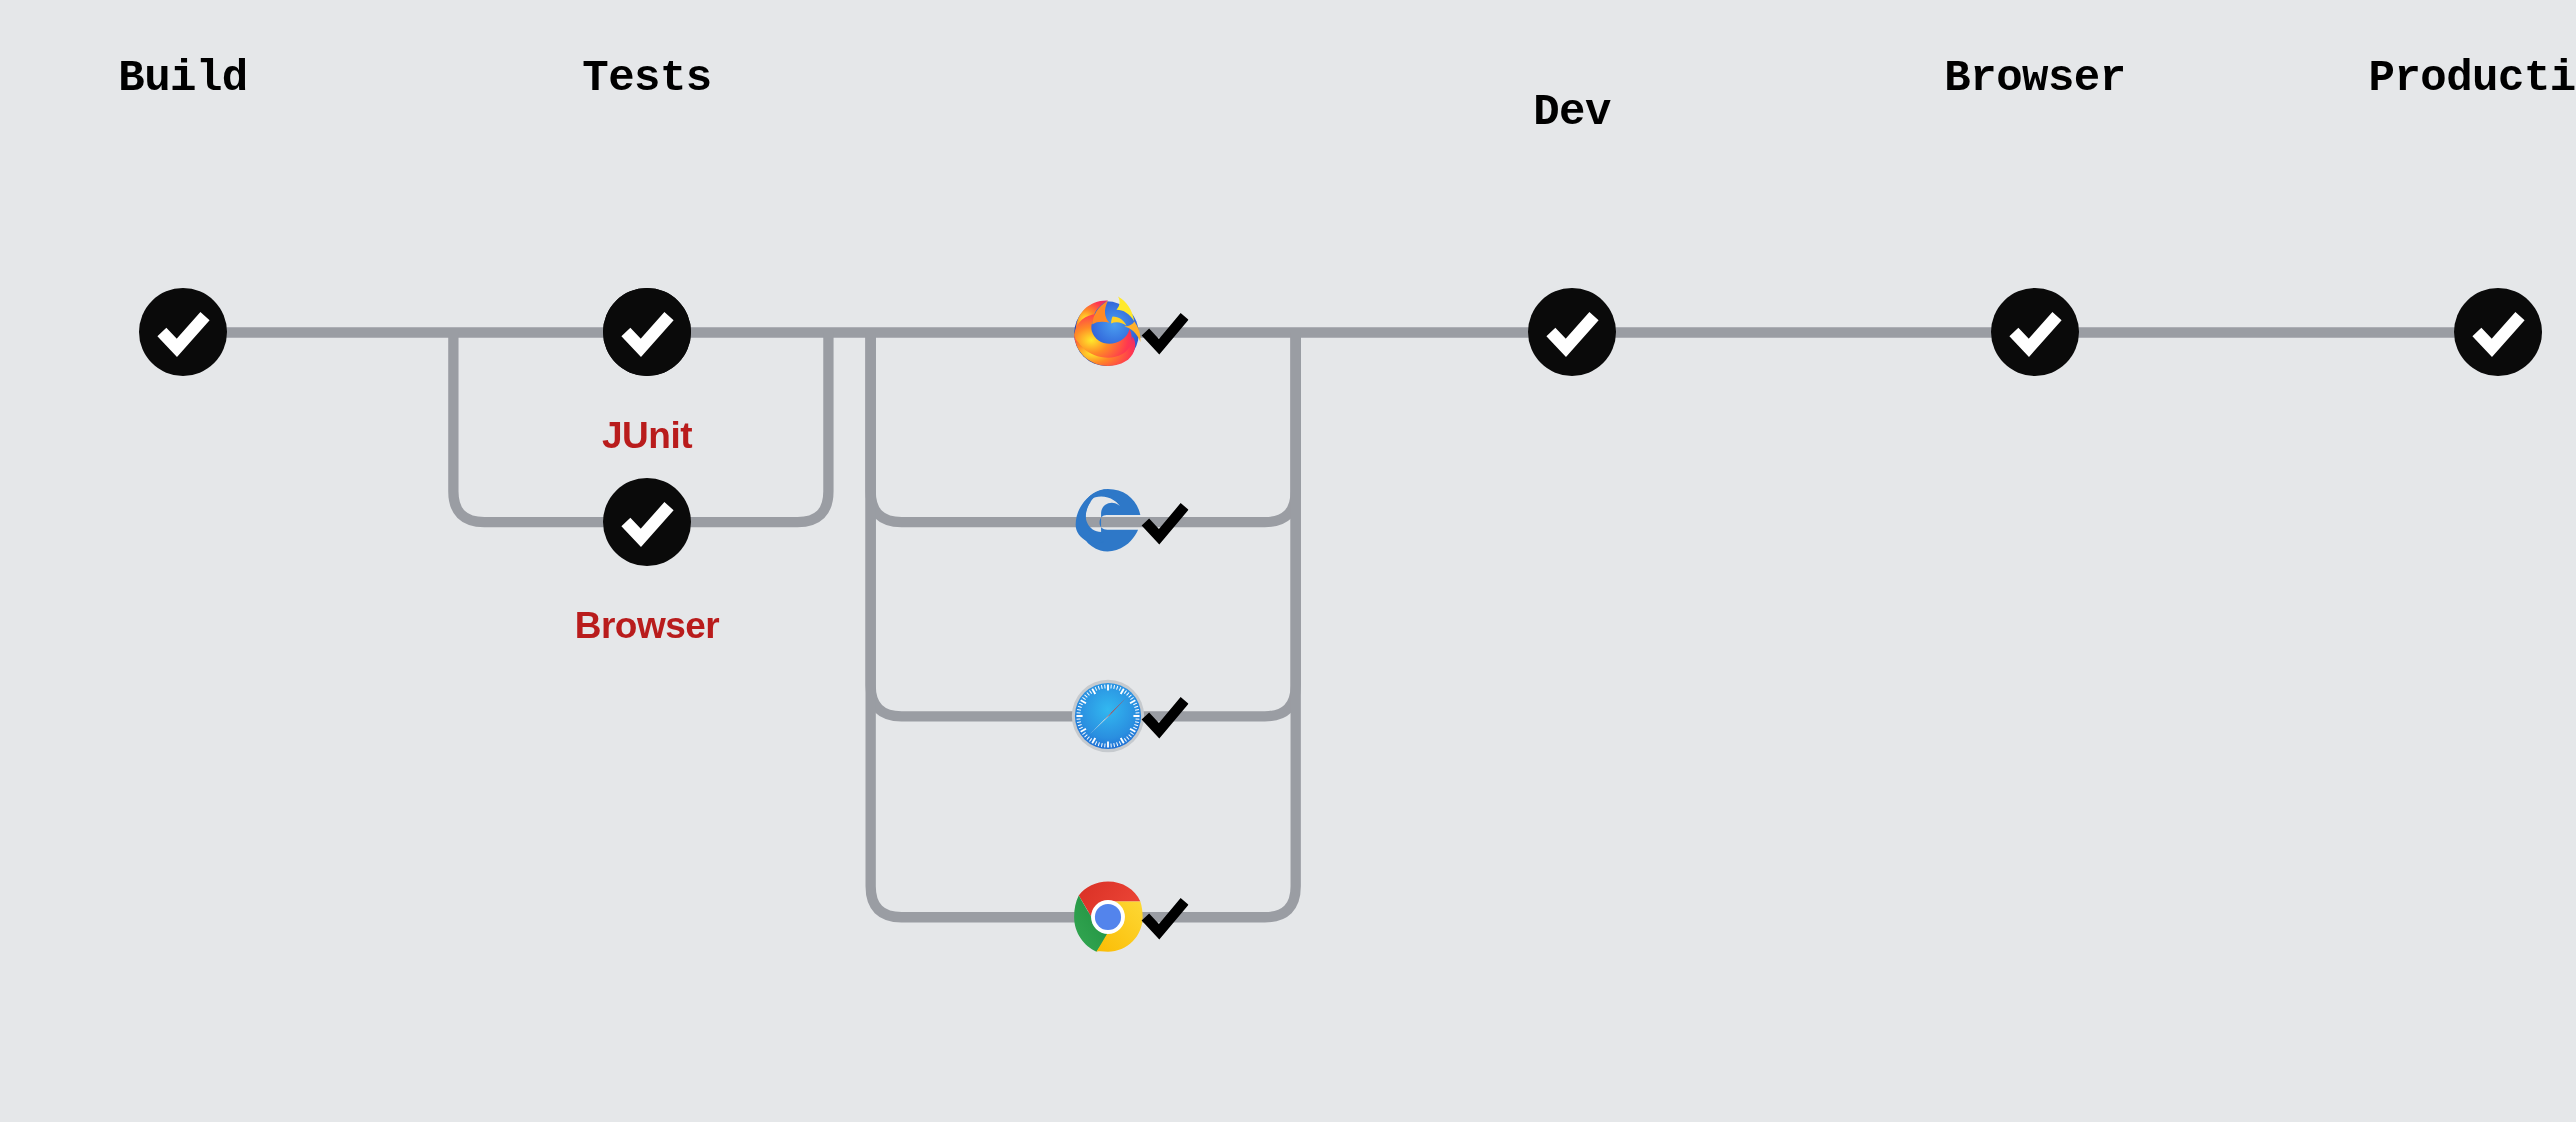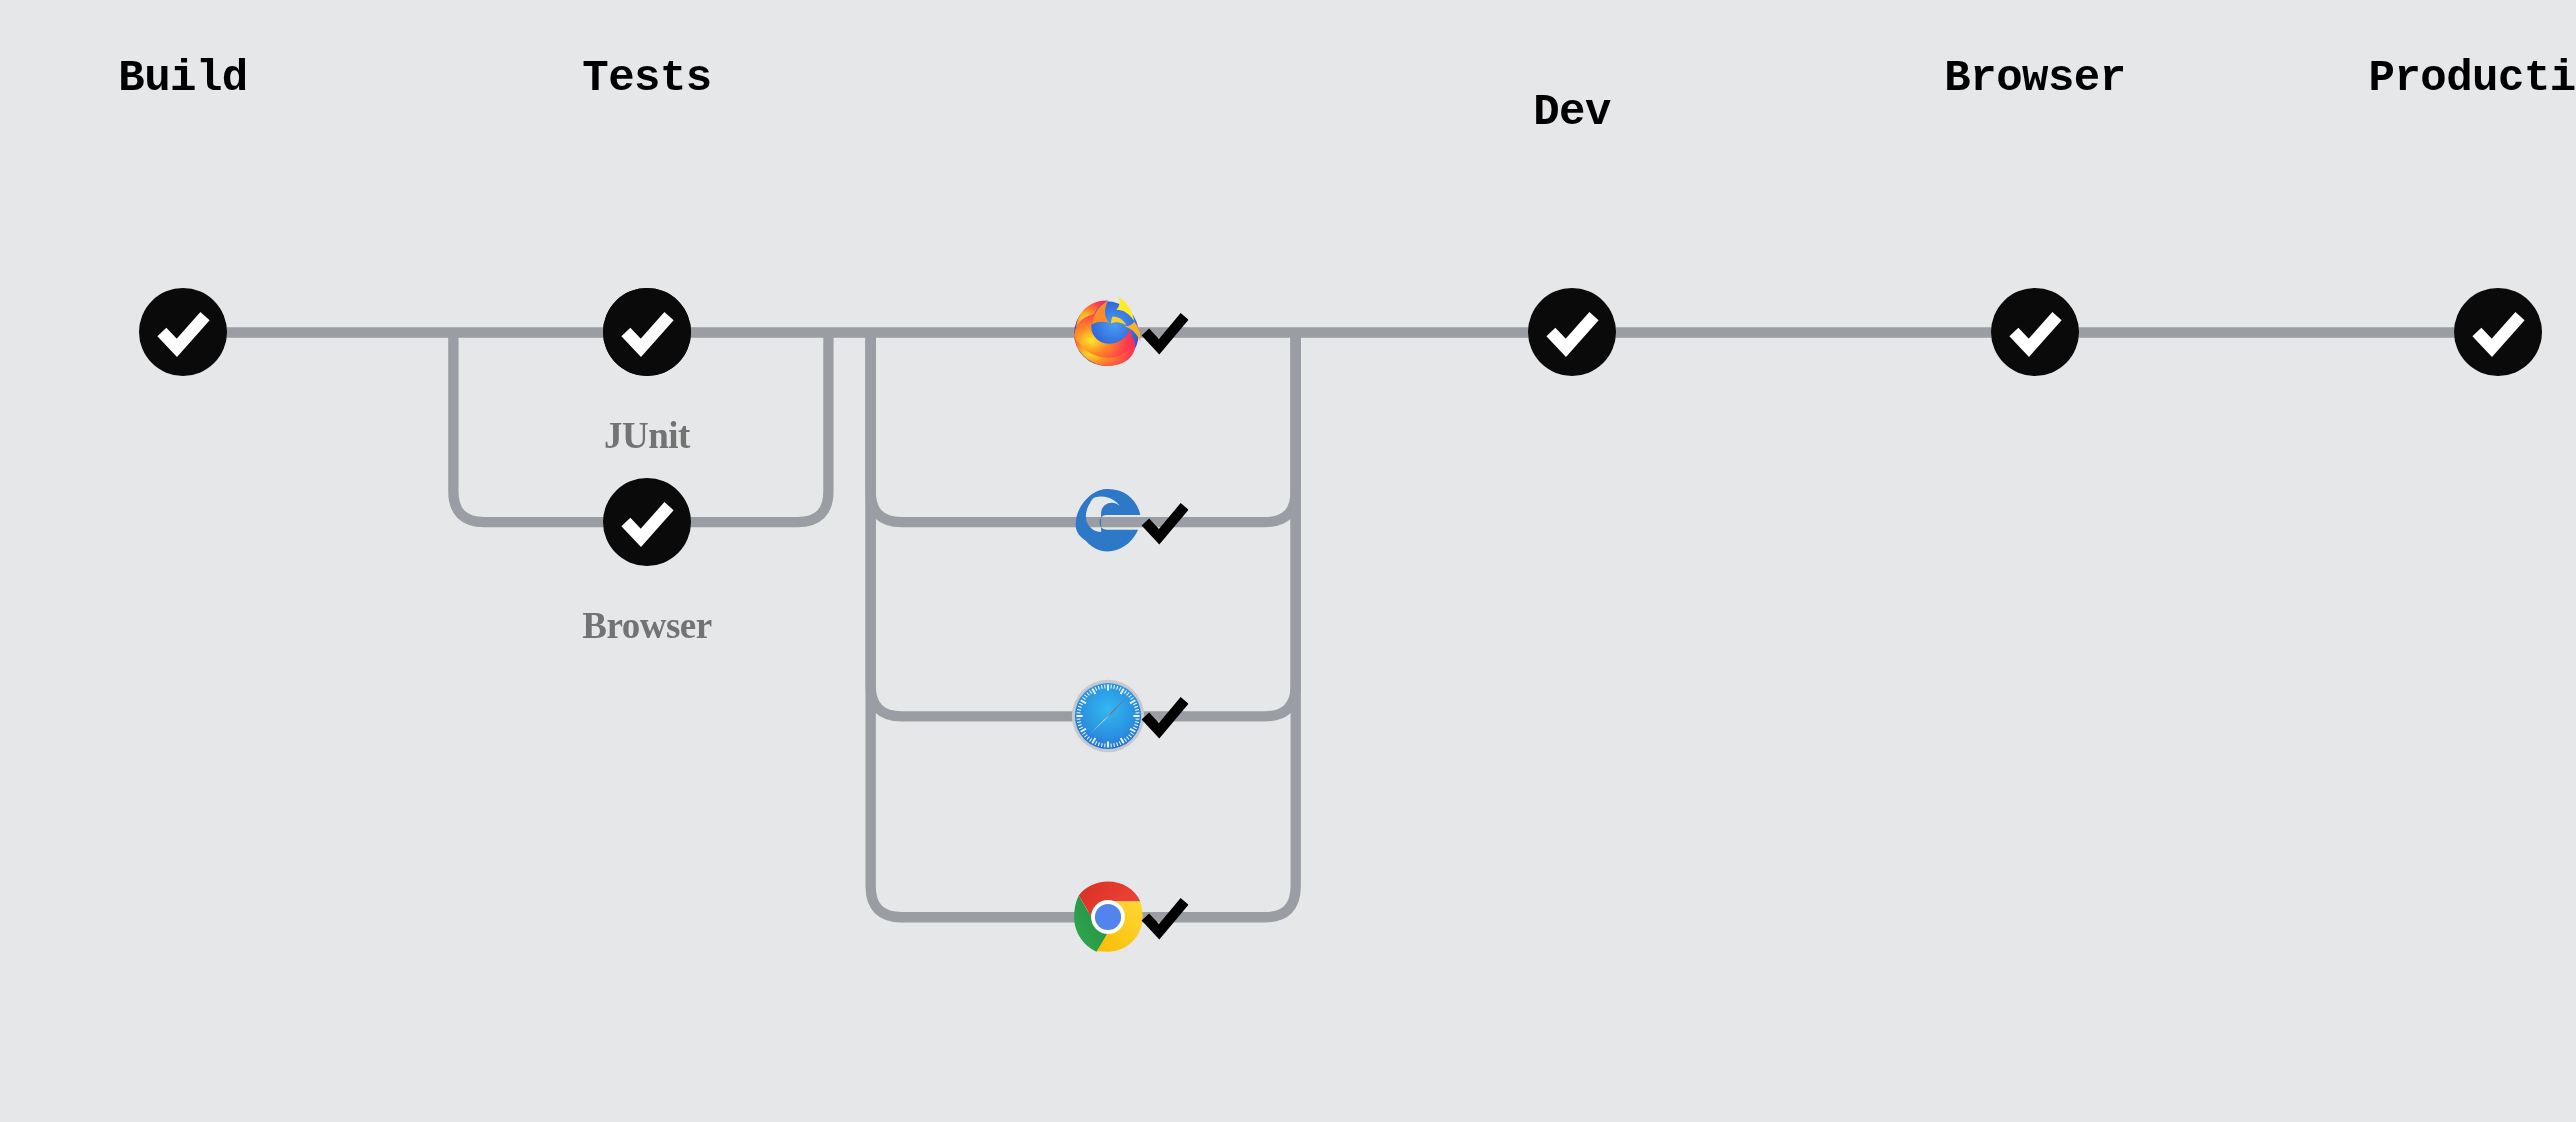--- a/index.html
+++ b/index.html
@@ -33,25 +33,25 @@
     font-weight: bold;
     font-size: 44px;
     line-height: 44px;
     color: #000000;
     white-space: nowrap;
     transform: translateX(-50%);
     letter-spacing: -0.5px;
   }
   .sub-label {
     position: absolute;
-    font-family: Liberation Serif, serif;
+    font-family: Liberation Sans, sans-serif;
     font-weight: bold;
     font-size: 37px;
     line-height: 37px;
-    color: #737373;
+    color: #b91c1c;
     white-space: nowrap;
     transform: translateX(-50%);
     letter-spacing: -0.5px;
   }
   .node {
     position: absolute;
     border-radius: 50%;
     background: #0a0a0a;
     transform: translate(-50%, -50%);
   }

